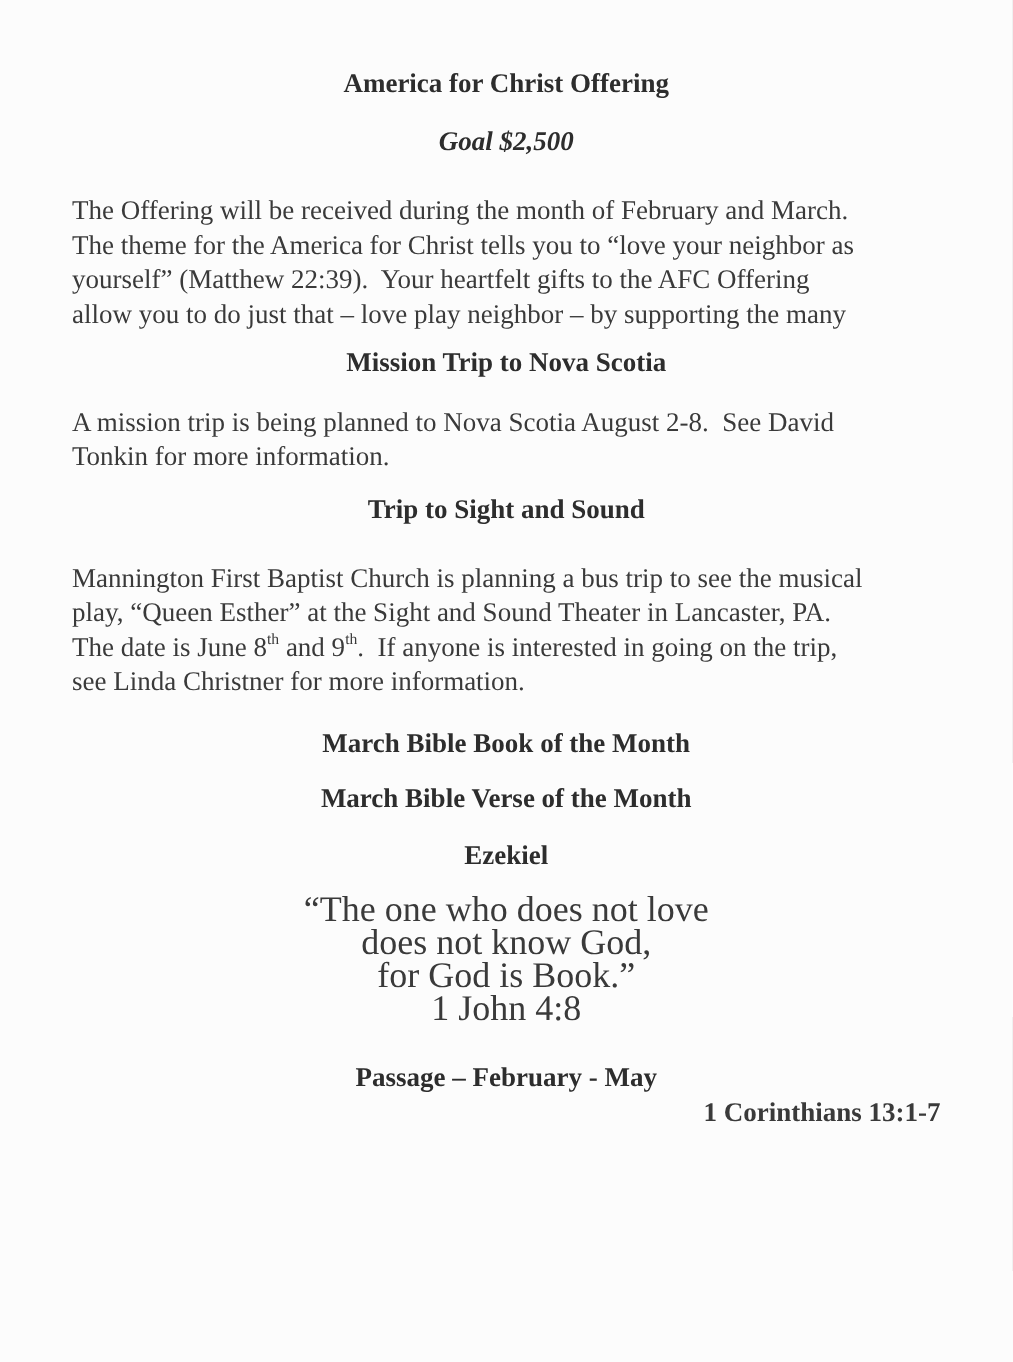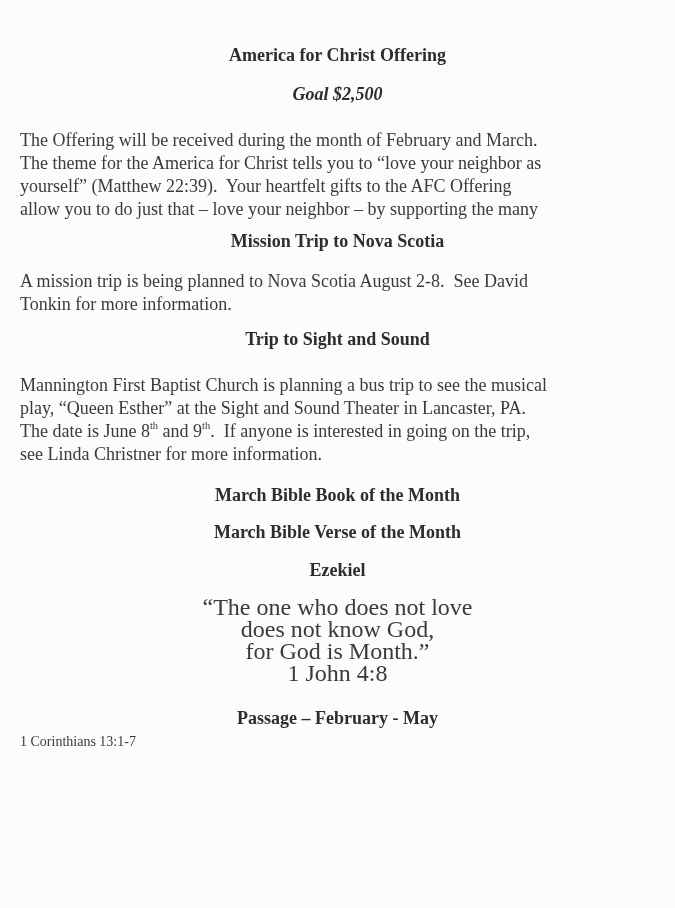--- a/index.html
+++ b/index.html
@@ -12,21 +12,21 @@
     width: 675px;
     height: 908px;
     margin: 0;
     background: #fcfcfc;
     overflow: hidden;
     font-family: "Liberation Serif", serif;
     color: #3a3a3a;
     box-sizing: border-box;
   }
   .content {
-    padding: 0 20px;
+    padding: 0 48px;
   }
   .heading {
     font-weight: bold;
     color: #2d2d2d;
     text-align: center;
     font-size: 18px;
     line-height: 23px;
   }
   .para {
     font-size: 18px;
@@ -56,37 +56,37 @@
   .afc-body         { margin-top: 23px; }
   .ns-heading       { margin-top: 9px;  }
   .ns-body          { margin-top: 17px; }
   .ss-heading       { margin-top: 12px; }
   .ss-body          { margin-top: 23px; }
   .book-heading     { margin-top: 18px; }
   .book-name        { margin-top: 15px; }
   .verse-heading    { margin-top: 14px; }
   .verse-body       { margin-top: 14px; }
   .passage-heading  { margin-top: 23px; }
-  .passage-ref      { margin-top: 0; text-align: left; font-size: 14px; line-height: 23px; }
+  .passage-ref      { margin-top: 0; text-align: right; font-size: 18px; line-height: 23px; font-weight: bold; }
 </style>
 </head>
 <body>
 
 <div class="page">
   <div class="content">
 
     <div class="heading doc-title">America for Christ Offering</div>
 
     <div class="heading doc-goal">Goal $2,500</div>
 
     <div class="para afc-body">
         <div class="line">The Offering will be received during the month of February and March.</div>
         <div class="line">The theme for the America for Christ tells you to “love your neighbor as</div>
         <div class="line">yourself” (Matthew 22:39).  Your heartfelt gifts to the AFC Offering</div>
-        <div class="line">allow you to do just that – love your neighbor – by supporting the many</div>
+        <div class="line">allow you to do just that – love play neighbor – by supporting the many</div>
       </div>
 
     <div class="heading ns-heading">Mission Trip to Nova Scotia</div>
 
     <div class="para ns-body">
         <div class="line">A mission trip is being planned to Nova Scotia August 2-8.  See David</div>
         <div class="line">Tonkin for more information.</div>
       </div>
 
     <div class="heading ss-heading">Trip to Sight and Sound</div>
@@ -100,21 +100,21 @@
 
     <div class="heading book-heading">March Bible Book of the Month</div>
 
     <div class="heading verse-heading">March Bible Verse of the Month</div>
 
     <div class="heading book-name">Ezekiel</div>
 
     <div class="centered-para verse-body">
         <div class="line">“The one who does not love</div>
         <div class="line">does not know God,</div>
-        <div class="line">for God is Month.”</div>
+        <div class="line">for God is Book.”</div>
         <div class="line">1 John 4:8</div>
       </div>
 
     <div class="heading passage-heading">Passage – February - May</div>
 
     <div class="passage-ref">1 Corinthians 13:1-7</div>
 
   </div>
 </div>
 

